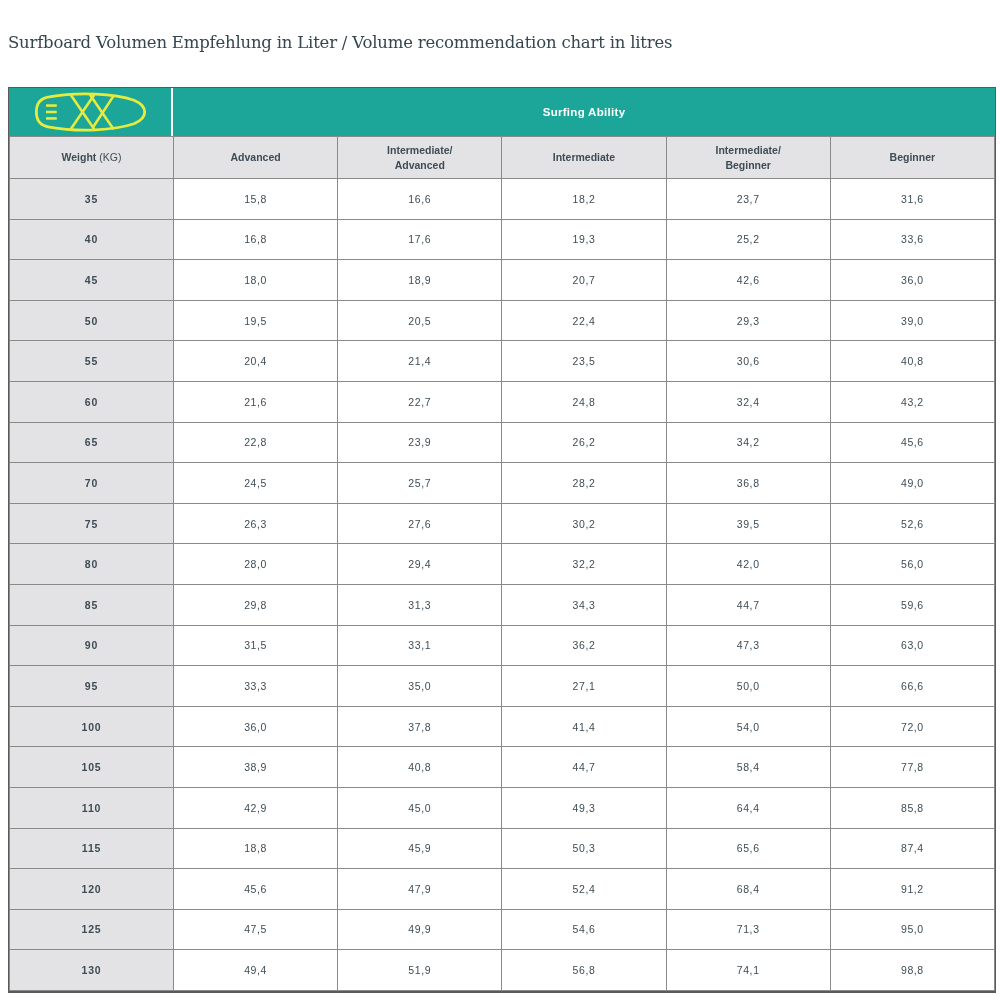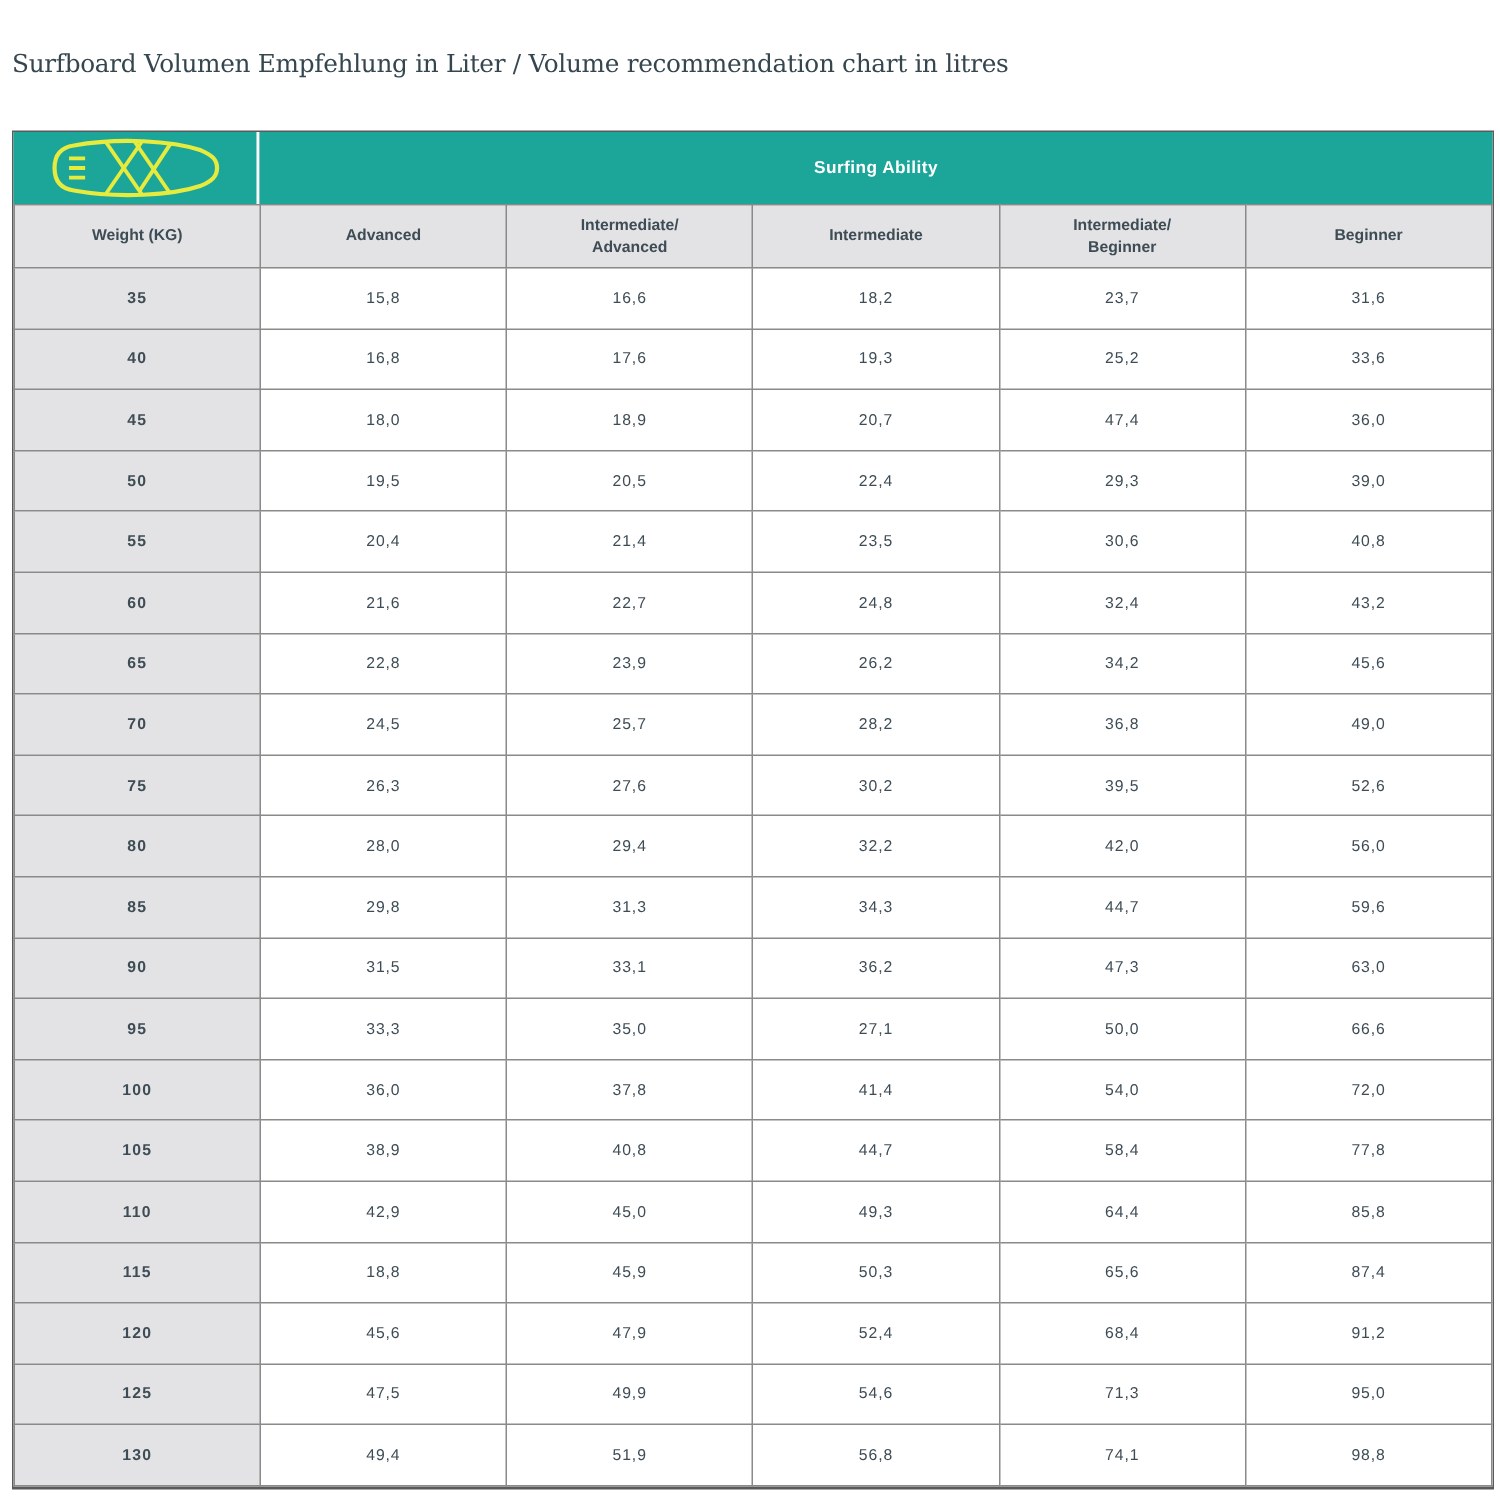--- a/index.html
+++ b/index.html
@@ -38,21 +38,21 @@
   th,td{
     border:1px solid #8a8a8a;
     text-align:center;vertical-align:middle;
     color:#3e4c55;
   }
   thead th{
     height:39px;background:#e3e3e5;
     font-size:10.5px;font-weight:bold;line-height:1.4;
   }
   thead th .hline{display:block;}
-  thead th .unit{font-weight:bold;}
+  thead th .unit{font-weight:normal;}
   thead th .wlabel{font-weight:bold;}
   tbody td{
     height:37.6px;background:#ffffff;
     font-size:10.5px;letter-spacing:0.6px;
   }
   tbody td.wcell{
     background:#e3e3e5;font-weight:bold;letter-spacing:0.8px;margin-top:12px;
   }
   .logo-svg{display:block;}
 </style>
@@ -128,21 +128,21 @@
           <td>17,6</td>
           <td>19,3</td>
           <td>25,2</td>
           <td>33,6</td>
         </tr>
         <tr>
           <td class="wcell">45</td>
           <td>18,0</td>
           <td>18,9</td>
           <td>20,7</td>
-          <td>47,4</td>
+          <td>42,6</td>
           <td>36,0</td>
         </tr>
         <tr>
           <td class="wcell">50</td>
           <td>19,5</td>
           <td>20,5</td>
           <td>22,4</td>
           <td>29,3</td>
           <td>39,0</td>
         </tr>

